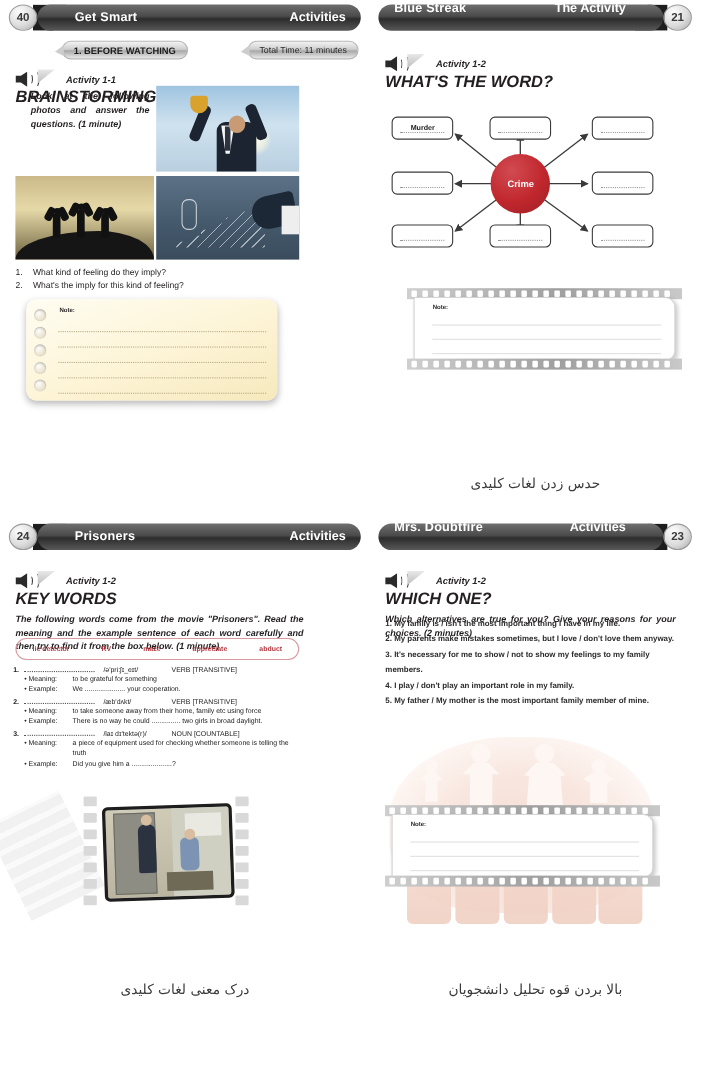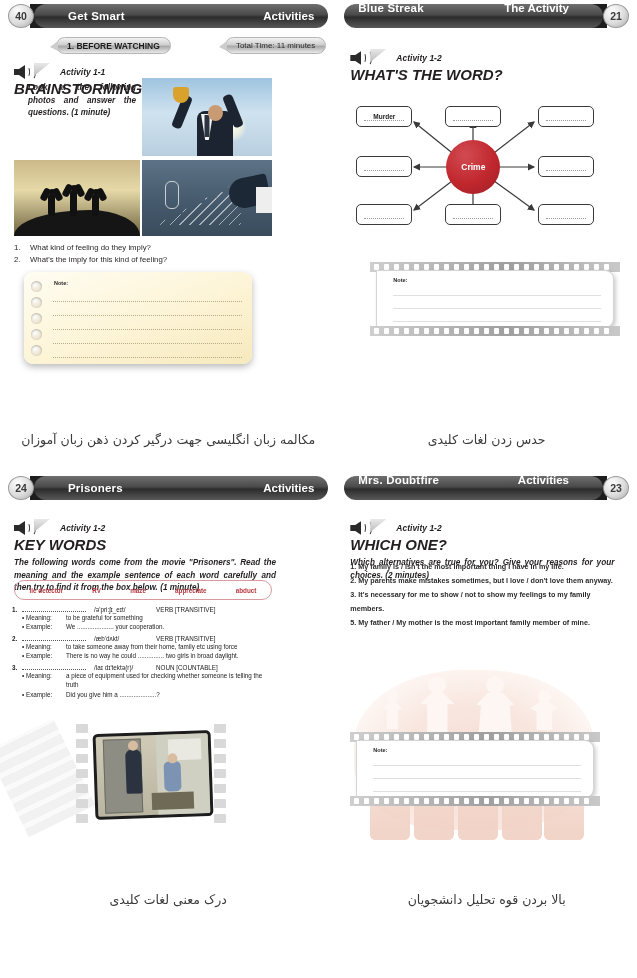--- a/index.html
+++ b/index.html
@@ -343,21 +343,20 @@
       <div class="noteword">Note:</div>
       <div class="lines">
         <div class="ln"></div>
           <div class="ln"></div>
           <div class="ln"></div>
         <div class="ln"></div>
           <div class="ln"></div>
       </div>
     </div>
 
-    <div class="caption">مکالمه زبان انگلیسی جهت درگیر کردن ذهن زبان آموزان</div>
   </div>
 
   <div class="cell">
     <div class="banner right">
       <div class="notch"></div>
       <div class="bar">
         <span class="title">Blue Streak</span>
         <span class="sub">The Activity</span>
       </div>
       <div class="pgnum">21</div>
@@ -630,20 +629,21 @@
       <span class="actlabel">Activity 1-2</span>
     </div>
 
     <div class="h3">WHICH ONE?</div>
     <div class="para" style="width:264px">Which alternatives are true for you? Give your reasons for your choices. (2 minutes)</div>
 
     <div style="position:absolute;left:14px;top:100px;width:266px;font-size:7.2px;line-height:1.95;font-weight:bold;color:#2b2b2b;z-index:3">
       <div>1. My family is / isn't the most important thing I have in my life.</div>
       <div>2. My parents make mistakes sometimes, but I love / don't love them anyway.</div>
       <div>3. It's necessary for me to show / not to show my feelings to my family members.</div>
+      <div>4. I play / don't play an important role in my family.</div>
       <div>5. My father / My mother is the most important family member of mine.</div>
     </div>
 
     <div class="handswrap">
       <div class="hand-bg"></div>
       <div class="finger" style="left:26px;height:78px"></div>
       <div class="finger" style="left:70px;height:92px"></div>
       <div class="finger" style="left:114px;height:96px"></div>
       <div class="finger" style="left:158px;height:88px"></div>
       <div class="finger" style="left:200px;height:74px"></div>

